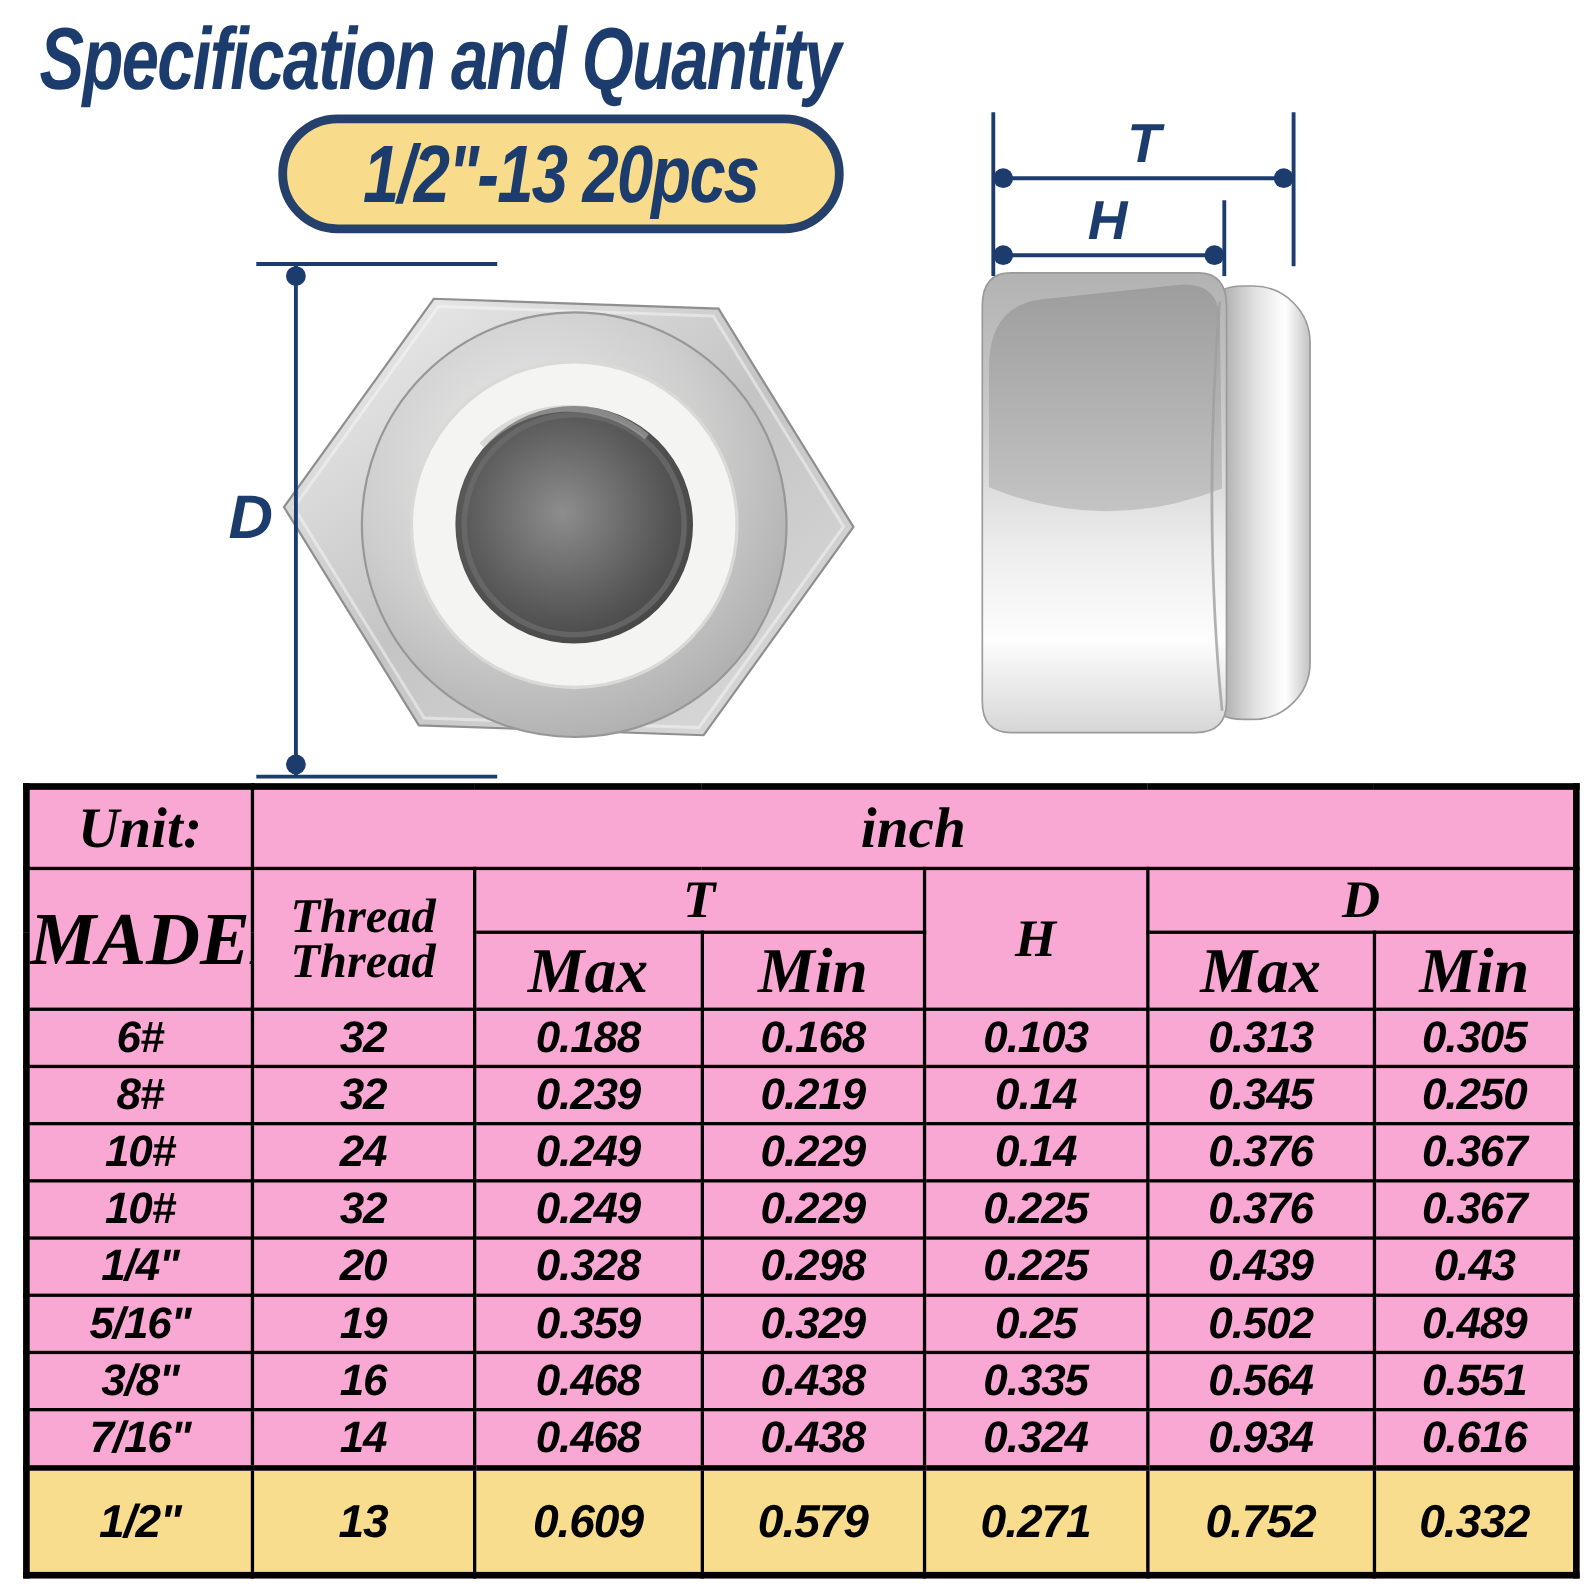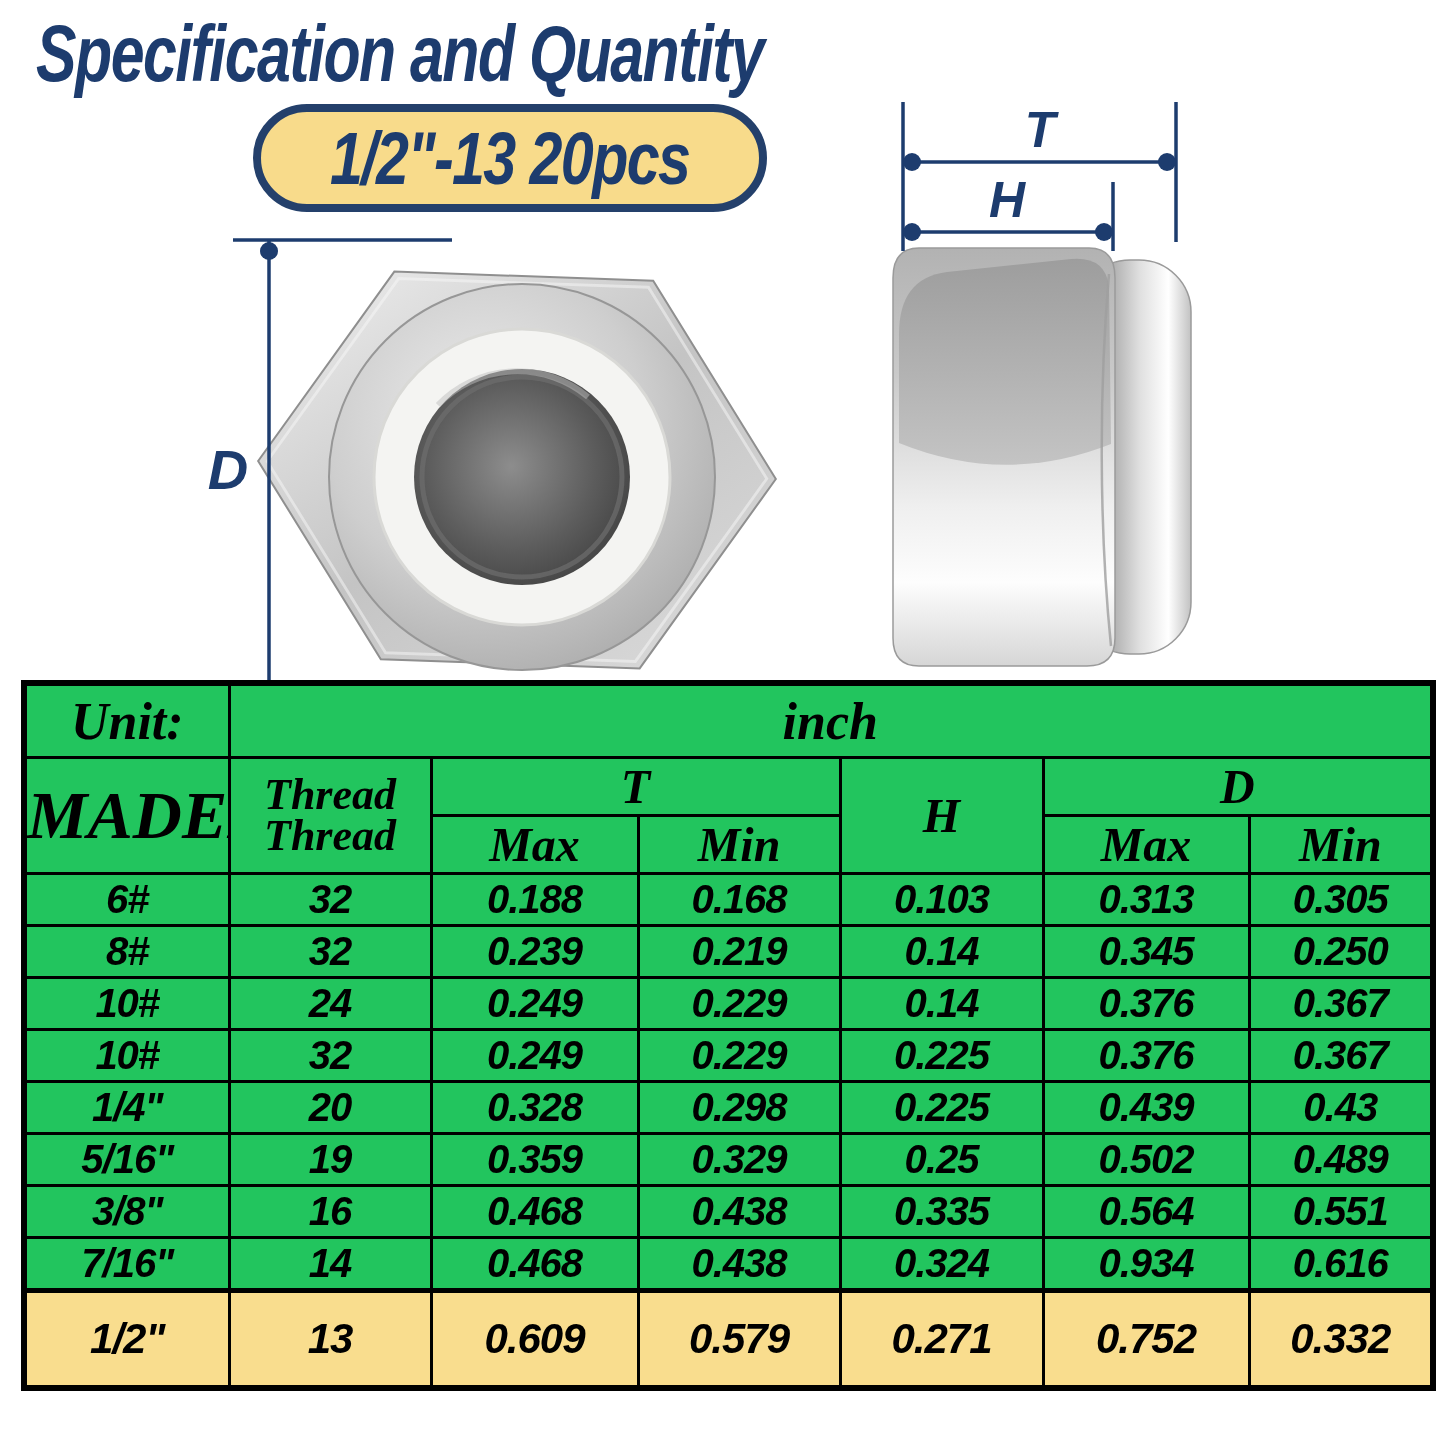--- a/index.html
+++ b/index.html
@@ -12,28 +12,28 @@
   
   .badge{position:absolute;left:253px;top:104px;width:514px;height:108px;box-sizing:border-box;
          background:#f8db8b;border:8px solid #24406b;border-radius:54px;
          display:flex;align-items:center;justify-content:center;}
   .badge span{color:#1d3c6e;font-weight:700;font-size:74px;letter-spacing:-2px;
               white-space:nowrap;transform:scaleX(0.8);}
   
   .figure{position:absolute;left:0;top:85px;}
   .dimtext{font-family:"Liberation Sans",sans-serif;font-weight:700;fill:#1d3c6e;}
   
-  .spec-table{position:absolute;left:21px;top:680px;width:1409px;border-collapse:collapse;
-              table-layout:fixed;background:#22c55e;color:#000;border:6px solid #000;}
+  .spec-table{position:absolute;left:21px;top:712px;width:1409px;border-collapse:collapse;
+              table-layout:fixed;background:#f9a8d4;color:#000;border:6px solid #000;}
   .spec-table td{border:3px solid #000;text-align:center;vertical-align:middle;padding:0;
                  overflow:hidden;}
   .hserif{font-family:"Liberation Serif",serif;font-weight:700;}
   .unit-row td{height:70px;font-size:52px;}
   .grp-row td{height:44px;font-size:48px;}
-  .sub-row td{height:45px;font-size:48px;}
+  .sub-row td{height:45px;font-size:58px;}
   .thread div{line-height:0.92;font-size:44px;}
   .drow td{height:49px;font-family:"Liberation Sans",sans-serif;font-weight:700;
            font-size:40px;letter-spacing:-1px;}
   .hl td{background:#f9dd8e;height:92px;border-top:5px solid #000;font-size:42px;}
 </style>
 </head>
 <body>
 
 <div class="canvas">
 

